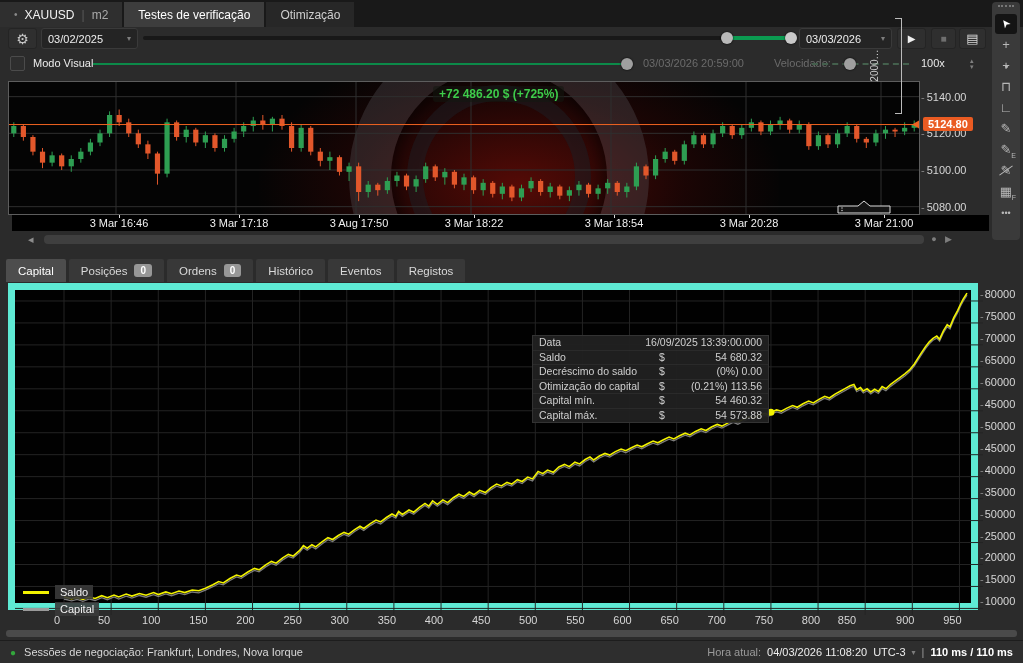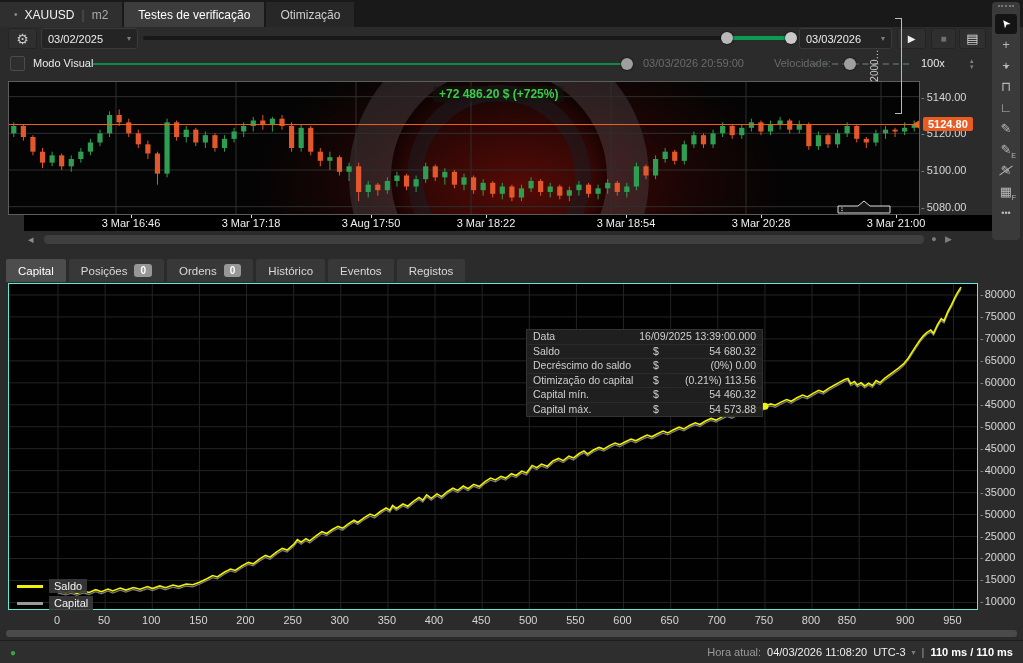--- a/index.html
+++ b/index.html
@@ -47,21 +47,21 @@
   .profit-label { position:absolute; left:424px; top:4px; color:#3ecb4a; font-weight:bold; font-size:12px;
     background:rgba(18,24,16,.55); padding:1px 6px; border-radius:3px; }
   .price-axis { position:absolute; left:921px; top:81px; width:100px; height:134px; color:#d6d6d6; }
   .price-tick { position:absolute; left:0; font-size:11px; color:#d6d6d6; }
   .price-tick .dash { color:#8a8a8a; margin-right:2px; }
   .price-tag { position:absolute; left:2px; background:#ea5b22; color:#fff; font-weight:bold; font-size:11px; padding:0 5px; border-radius:2px; line-height:14px; }
   .range-label { position:absolute; left:888px; top:18px; width:14px; height:96px; border-right:1px solid #bbb; }
   .range-label:before, .range-label:after { content:""; position:absolute; right:0; width:6px; height:1px; background:#bbb; }
   .range-label:before { top:0; } .range-label:after { bottom:0; }
   .range-label span { position:absolute; left:-30px; top:42px; transform:rotate(-90deg); color:#ccc; font-size:10px; white-space:nowrap; }
-  .time-axis { position:absolute; left:24px; top:215px; width:977px; height:16px; background:#000; }
+  .time-axis { position:absolute; left:12px; top:215px; width:977px; height:16px; background:#000; }
   .time-label { position:absolute; top:2px; transform:translateX(-50%); color:#f0f0f0; font-size:11px; white-space:nowrap; }
   .time-tick { position:absolute; top:0; width:1px; height:3px; background:#ddd; }
   .chart-scrollbar { position:absolute; left:8px; top:233px; width:977px; height:13px; }
   .chart-scrollbar .arrow-left { position:absolute; left:20px; top:0px; color:#8d8d8d; font-size:11px; }
   .chart-scrollbar .thumb { position:absolute; left:36px; top:2px; width:880px; height:9px; background:#3f3f3f; border-radius:4px; }
   .chart-scrollbar .end-icons { position:absolute; right:30px; top:1px; color:#7d7d7d; font-size:9px; letter-spacing:3px; }
 
   
   .right-tools { position:absolute; left:992px; top:2px; width:28px; height:238px; background:#3a3a3a; border-radius:4px; display:flex; flex-direction:column; align-items:center; padding-top:3px; }
   .grip { width:16px; height:5px; border-top:2px dotted #777; margin-bottom:3px; }
@@ -72,21 +72,21 @@
   .tool.dot:after { content:""; position:absolute; left:10px; top:9px; width:3px; height:3px; border-radius:50%; background:#b8b8b8; }
   .tool .glyph { display:inline-block; }
 
   
   .bottom-tabbar { position:absolute; left:0; top:253px; width:1023px; height:29px; background:#2b2b2b; display:flex; align-items:flex-end; padding-left:6px; }
   .btab { height:23px; display:flex; align-items:center; gap:7px; padding:0 12px; margin-right:3px; background:#383838; color:#d9d9d9; border-radius:2px 2px 0 0; font-size:11.5px; }
   .btab.active { background:#4d4d4d; color:#fff; }
   .badge { background:#979797; color:#fff; font-weight:bold; font-size:10px; border-radius:3px; padding:1px 6px; line-height:11px; }
 
   
-  .equity-wrap { position:absolute; left:8px; top:283px; width:970px; height:327px; background:#010101; border:1px solid #5eead4; }
+  .equity-wrap { position:absolute; left:8px; top:283px; width:970px; height:327px; background:#010101; border:7px solid #5eead4; }
   #equity-svg { position:absolute; left:0; top:0; }
   .equity-ylabels { position:absolute; left:978px; top:283px; width:45px; height:327px; }
   .eq-ylab { position:absolute; left:2px; color:#d6d6d6; font-size:11px; }
   .eq-ylab .dash { color:#8a8a8a; margin-right:1px; }
   .equity-xlabels { position:absolute; left:8px; top:613px; width:970px; height:15px; }
   .eq-xlab { position:absolute; top:1px; transform:translateX(-50%); color:#d6d6d6; font-size:11px; }
   .equity-scrollbar { position:absolute; left:6px; top:630px; width:1011px; height:8px; }
   .equity-scrollbar .thumb { width:100%; height:7px; background:#4a4a4a; border-radius:3px; }
 
   .eq-tooltip { position:absolute; left:517px; top:45px; width:237px; background:rgba(33,33,33,.95); border:1px solid rgba(90,90,90,.35); font-size:10.5px; color:#cfcfcf; }
@@ -597,20 +597,21 @@
     <div class="eq-xlab" style="left: 839px;">850</div>
     <div class="eq-xlab" style="left: 897.309px;">900</div>
     <div class="eq-xlab" style="left: 944.436px;">950</div>
   </div>
 <div class="equity-scrollbar">
     <div class="thumb"></div>
   </div>
 
 <div class="statusbar">
   <span class="status-dot">●</span>
+  <span class="status-left">Sessões de negociação: Frankfurt, Londres, Nova Iorque</span>
   <div class="status-right">
     <span class="lab">Hora atual:</span>
     <span class="val">04/03/2026 11:08:20</span>
     <span class="val">UTC-3</span>
     <span class="caret">▾</span>
     <span class="sep">|</span>
     <span class="latency">110 ms / 110 ms</span>
   </div>
 </div>
 

